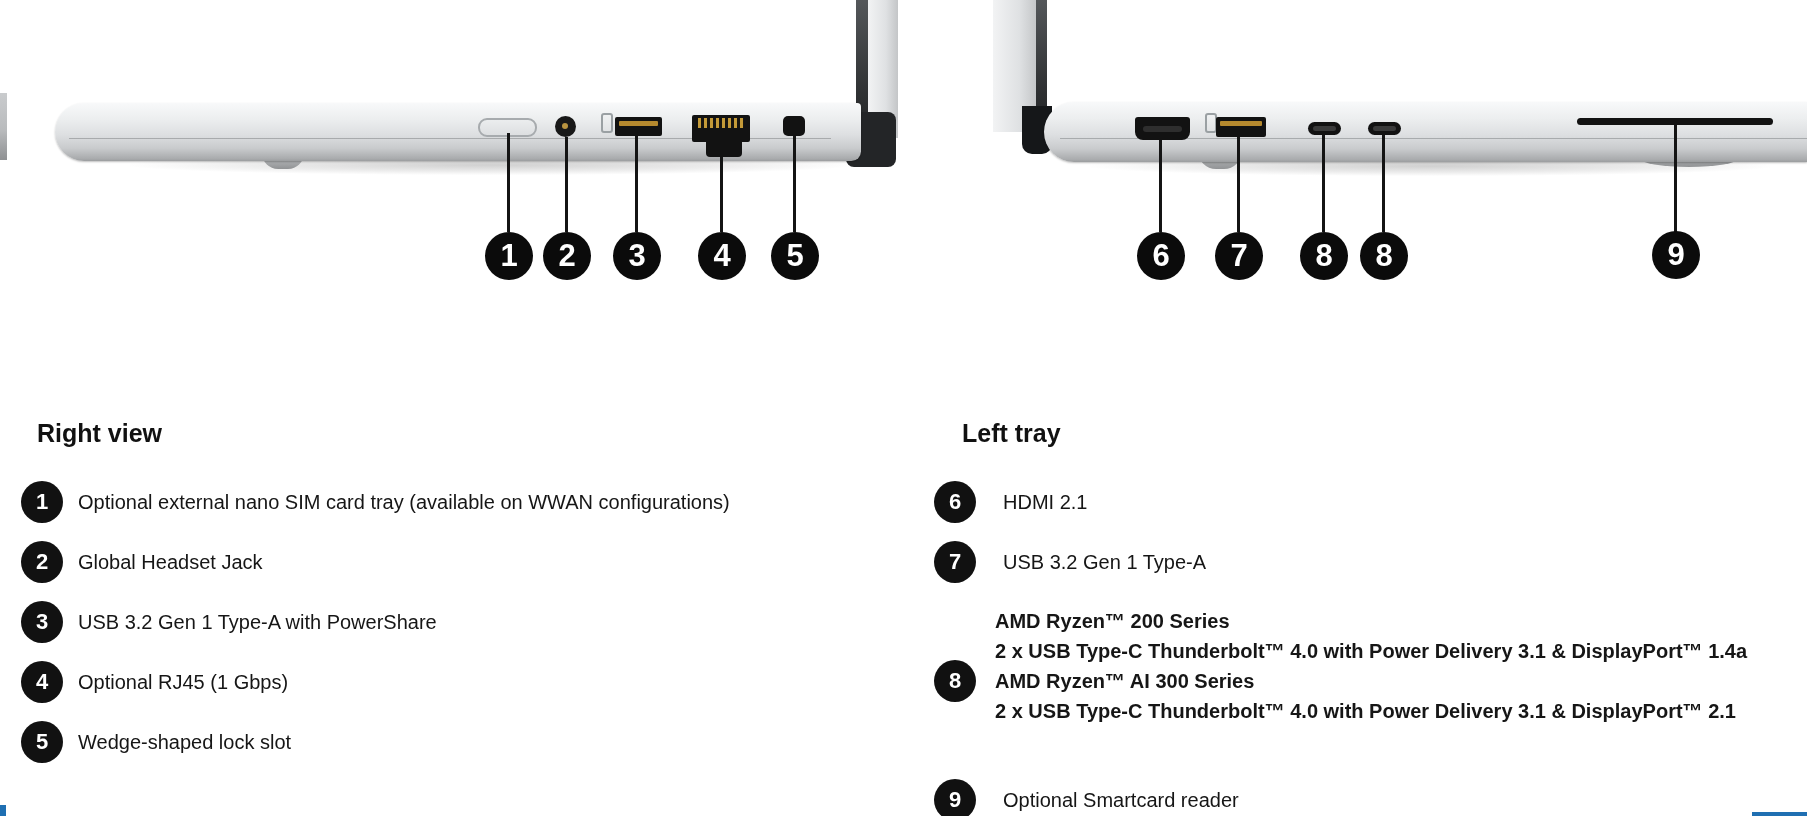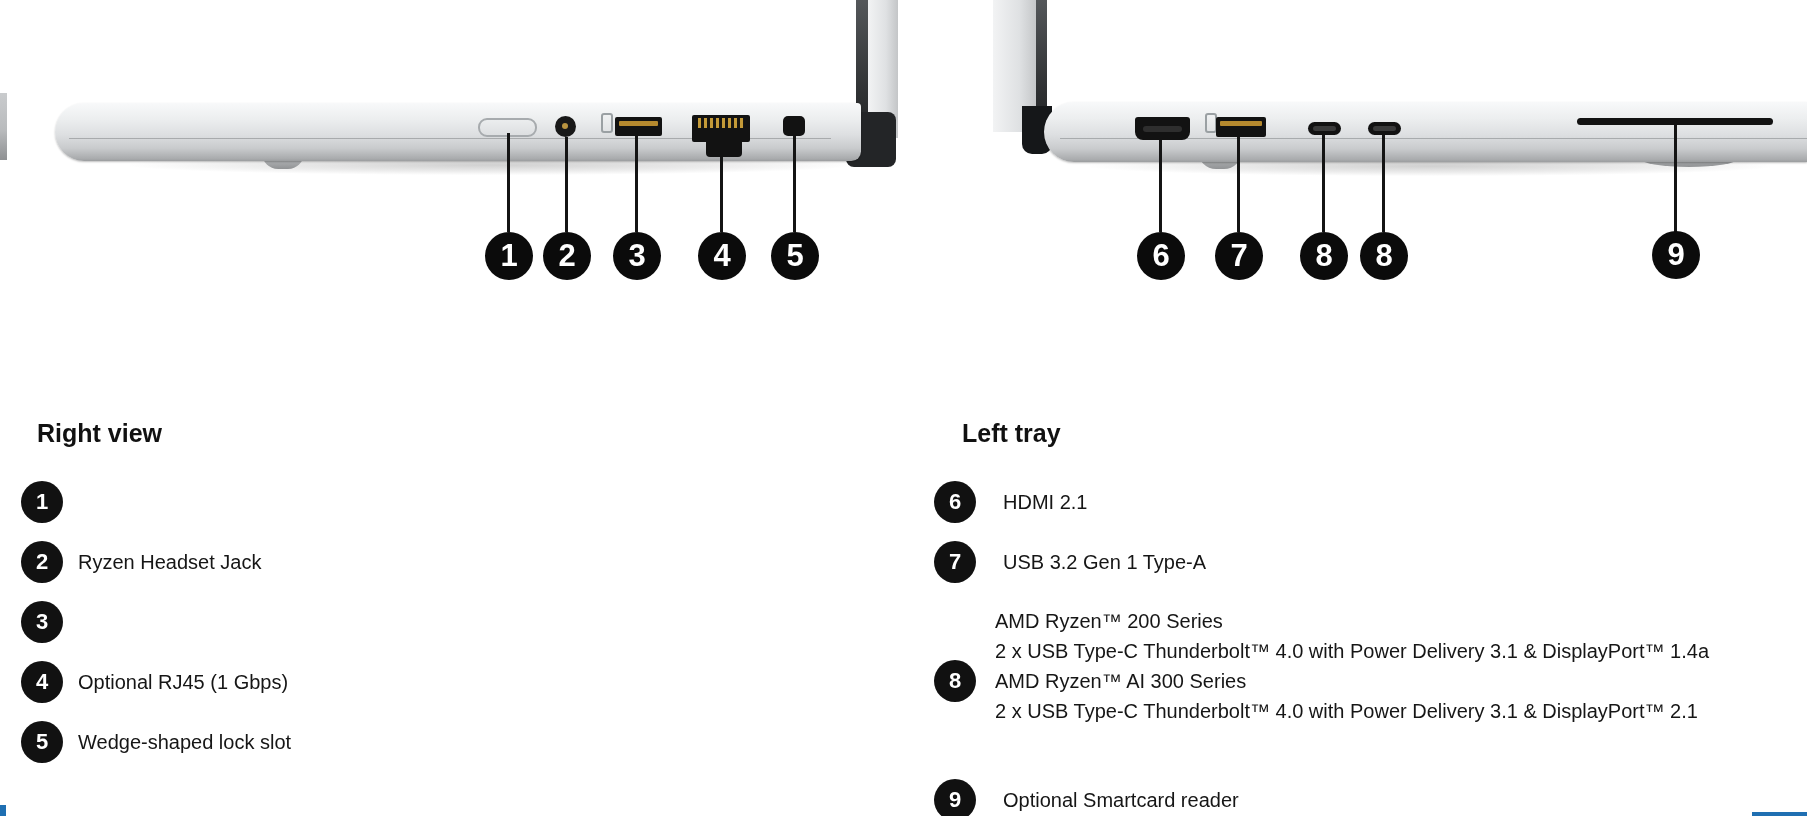--- a/index.html
+++ b/index.html
@@ -1,20 +1,20 @@
 <!DOCTYPE html>
 <html><head>
 <meta charset="utf-8">
 <style>
   html,body{margin:0;padding:0;background:#ffffff;}
   .canvas{
     position:relative;width:1807px;height:816px;overflow:hidden;background:#ffffff;
     font-family:"Liberation Sans",sans-serif;color:#161616;
   }
-  .abs{position:absolute;}
+  .abs{position:absolute;font-weight:bold;}
 
   
   .lap-body{
     background:linear-gradient(180deg,#f8f9fa 0%,#eceeef 28%,#dddfe1 55%,#c9cbcd 78%,#a9abad 96%,#9b9d9f 100%);
     box-shadow:0 1px 2px rgba(0,0,0,.25);
   }
   .seam{position:absolute;height:1px;background:rgba(80,84,87,.35);}
   .shadow{
     background:radial-gradient(ellipse at center,rgba(70,70,70,.25) 0%,rgba(70,70,70,.10) 45%,rgba(0,0,0,0) 72%);
   }
@@ -136,27 +136,29 @@
     <div class="callout" style="left:1215px;top:232px;">7</div>
     <div class="callout" style="left:1300px;top:232px;">8</div>
     <div class="callout" style="left:1360px;top:232px;">8</div>
     <div class="callout" style="left:1652px;top:231px;">9</div>
   </div>
 
   <h2 class="view-heading" style="left:37px;top:419px;">Right view</h2>
 
   <div class="lrow row-left" style="left:21px;top:481px;">
     <span class="badge">1</span>
+    <span class="ltxt">Optional external nano SIM card tray (available on WWAN configurations)</span>
   </div>
   <div class="lrow row-left" style="left:21px;top:541px;">
     <span class="badge">2</span>
-    <span class="ltxt">Ryzen Headset Jack</span>
+    <span class="ltxt">Global Headset Jack</span>
   </div>
   <div class="lrow row-left" style="left:21px;top:601px;">
     <span class="badge">3</span>
+    <span class="ltxt">USB 3.2 Gen 1 Type-A with PowerShare</span>
   </div>
   <div class="lrow row-left" style="left:21px;top:661px;">
     <span class="badge">4</span>
     <span class="ltxt">Optional RJ45 (1 Gbps)</span>
   </div>
   <div class="lrow row-left" style="left:21px;top:721px;">
     <span class="badge">5</span>
     <span class="ltxt">Wedge-shaped lock slot</span>
   </div>
 

